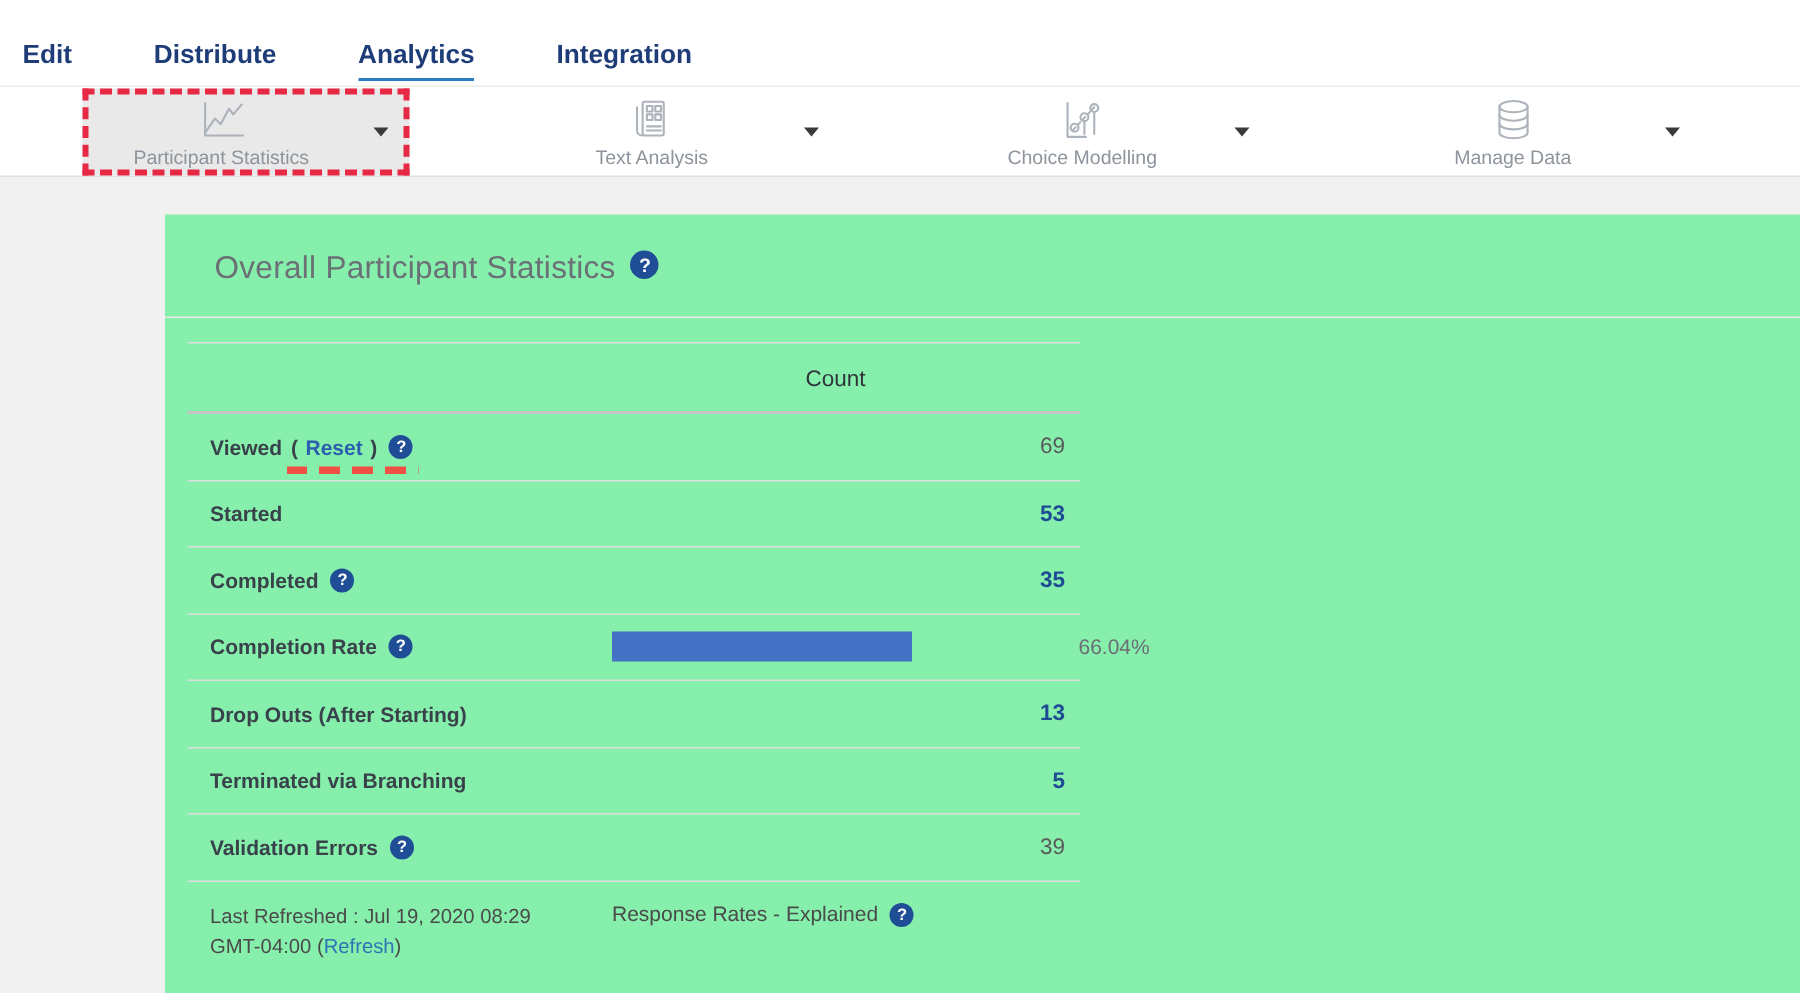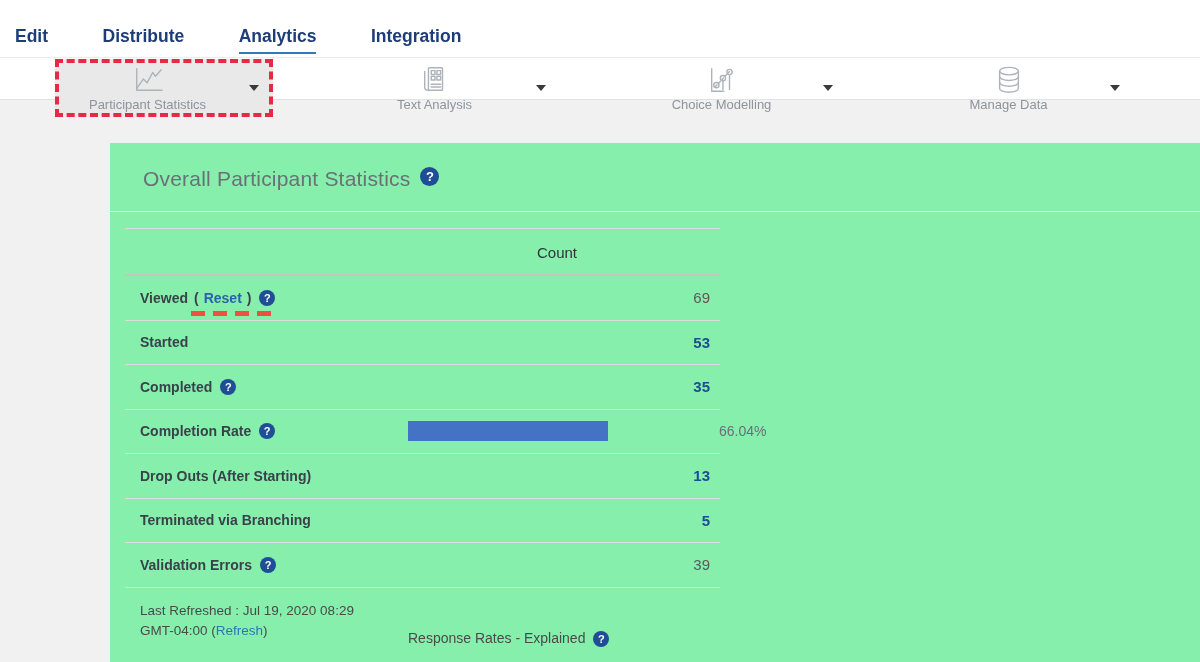--- a/index.html
+++ b/index.html
@@ -6,21 +6,21 @@
   html,body { width:1200px; height:662px; }
   body {
     font-family:"Liberation Sans", sans-serif;
     background:#f1f1f2;
     position:relative;
     overflow:hidden;
   }
 
   
   .app-header {
-    position:absolute; top:0; left:0; width:1200px; height:100px;
+    position:absolute; top:0; left:0; width:1200px; height:118px;
     background:#ffffff; border-bottom:1px solid #e2e2e2;
   }
   .primary-nav { padding:26px 0 0 15px; height:57px; }
   .nav-link {
     display:inline-block; margin-right:50px;
     font-size:17.5px; font-weight:700; color:#1e3d78;
     text-decoration:none; cursor:pointer; padding-bottom:5px;
   }
   .nav-link.active { border-bottom:2px solid #2e7bbf; }
 
@@ -96,21 +96,21 @@
   .tvalue.accent { color:#1e4b94; font-weight:700; }
   .tvalue.muted  { color:#5a5a5a; font-weight:400; }
 
   .bar-track { width:303px; height:20px; flex:none; }
   .bar-fill { height:100%; background:#4472c4; }
   .bar-pct { margin-left:8px; font-size:14px; color:#6a6f76; }
 
   .table-footer { display:flex; padding:13px 0 0 15px; width:595px; margin-left:15px; }
   .refresh-block { width:268px; flex:none; font-size:13.5px; color:#4a4a4a; line-height:20px; }
   .refresh-link { color:#2e74b5; text-decoration:none; cursor:pointer; }
-  .explained-block { display:flex; align-items:flex-start; font-size:14px; color:#4a4a4a;margin-top:29px; }
+  .explained-block { display:flex; align-items:flex-start; font-size:14px; color:#4a4a4a; }
   .explained-block .help.small { margin-top:1px; }
 </style>
 </head>
 <body>
 
 <div class="app-header">
   <div class="primary-nav">
     <a class="nav-link">Edit</a>
     <a class="nav-link">Distribute</a>
     <a class="nav-link active">Analytics</a>

